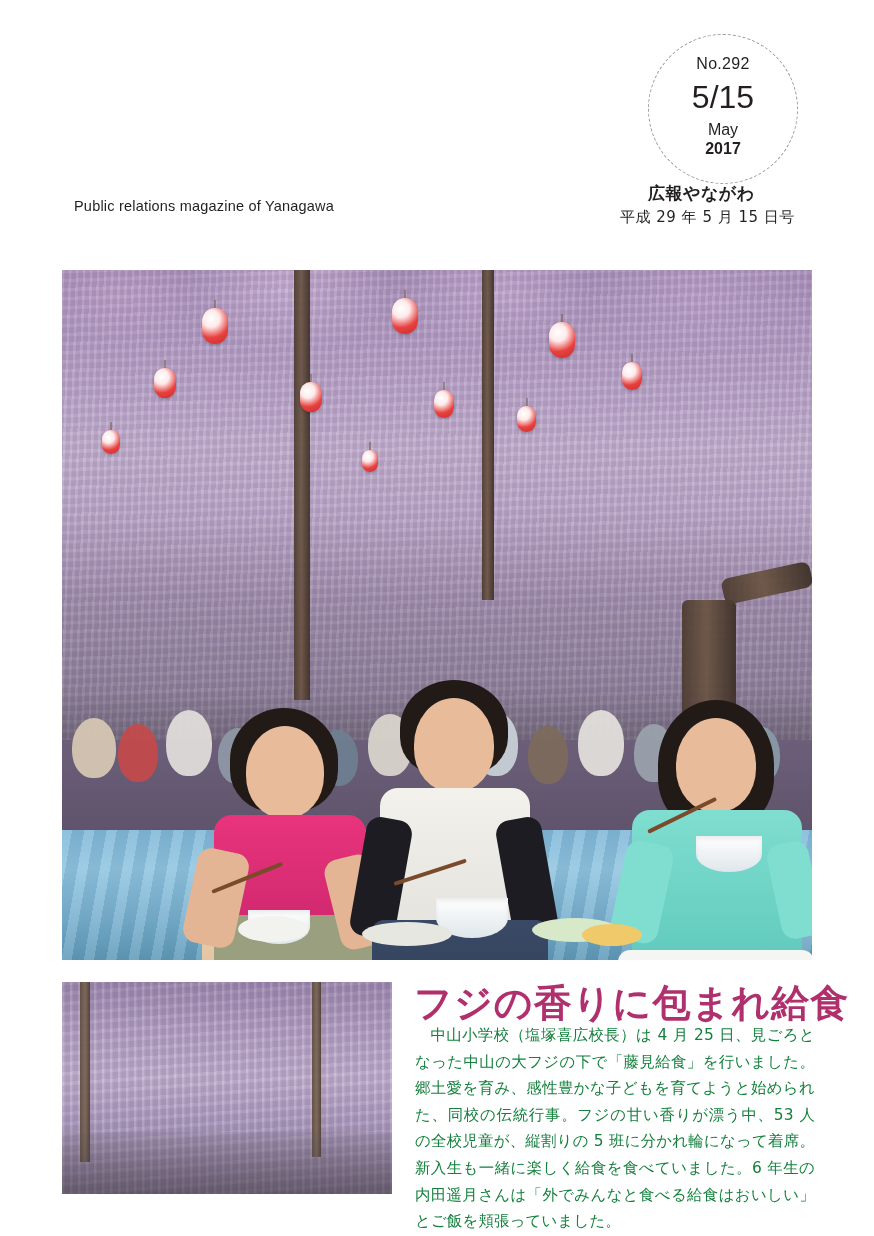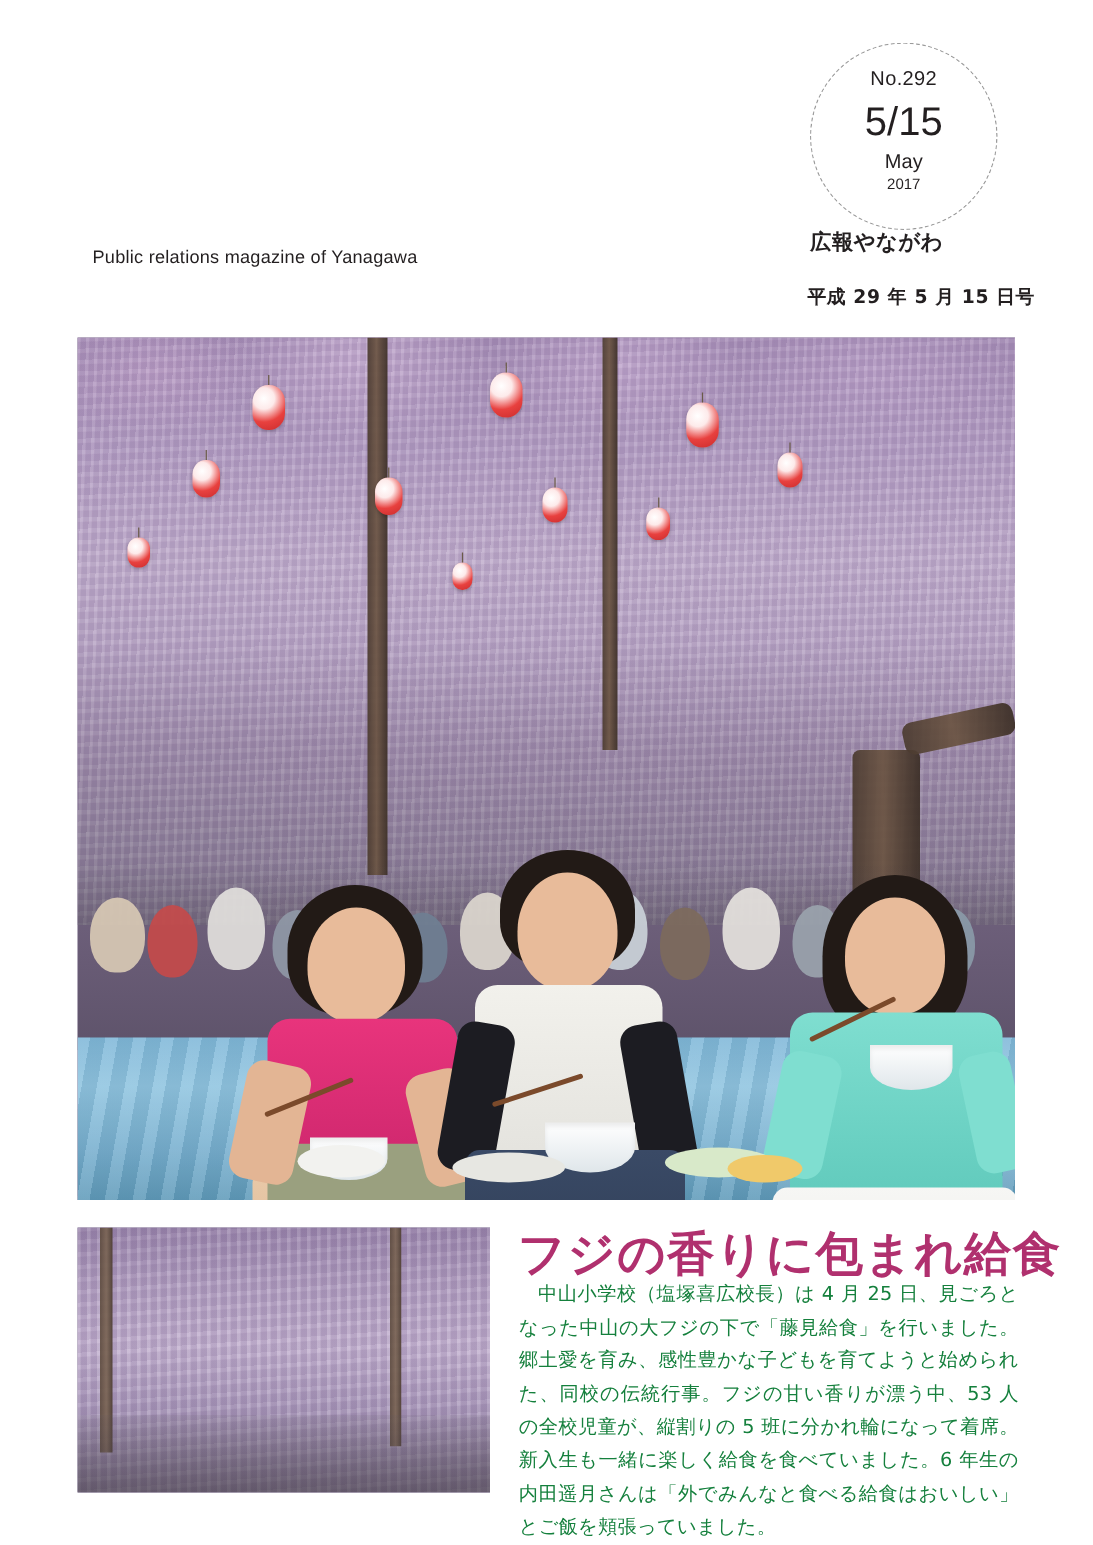--- a/index.html
+++ b/index.html
@@ -80,50 +80,50 @@
     font-weight: 400;
     letter-spacing: 0px;
     margin-top: 2px;
   }
   .date-circle .mon {
     font-size: 16px;
     color: #231f20;
     margin-top: 2px;
   }
   .date-circle .yr {
-    font-size: 12px;
+    font-size: 16px;
     color: #231f20;
     margin-top: 1px;
+    font-weight: bold;
   }
 
   .jp-title {
     position: absolute;
     left: 648px;
     top: 182px;
     width: 152px;
     font-family: "DejaVu Sans", sans-serif;
     font-size: 17px;
     font-weight: bold;
     color: #231f20;
     letter-spacing: 0.5px;
     white-space: nowrap;
   }
   .jp-date {
     position: absolute;
     left: 620px;
     top: 208px;
     width: 208px;
-    text-align: right;
+    text-align: left;
     font-family: "DejaVu Sans", sans-serif;
     font-size: 15px;
-    font-weight: bold;
+    font-weight: normal;
     color: #231f20;
     letter-spacing: 0.5px;
     white-space: nowrap;
-    margin-top: 20px;
   }
 
   
   .main-photo {
     position: absolute;
     left: 62px;
     top: 270px;
     width: 750px;
     height: 690px;
     overflow: hidden;

